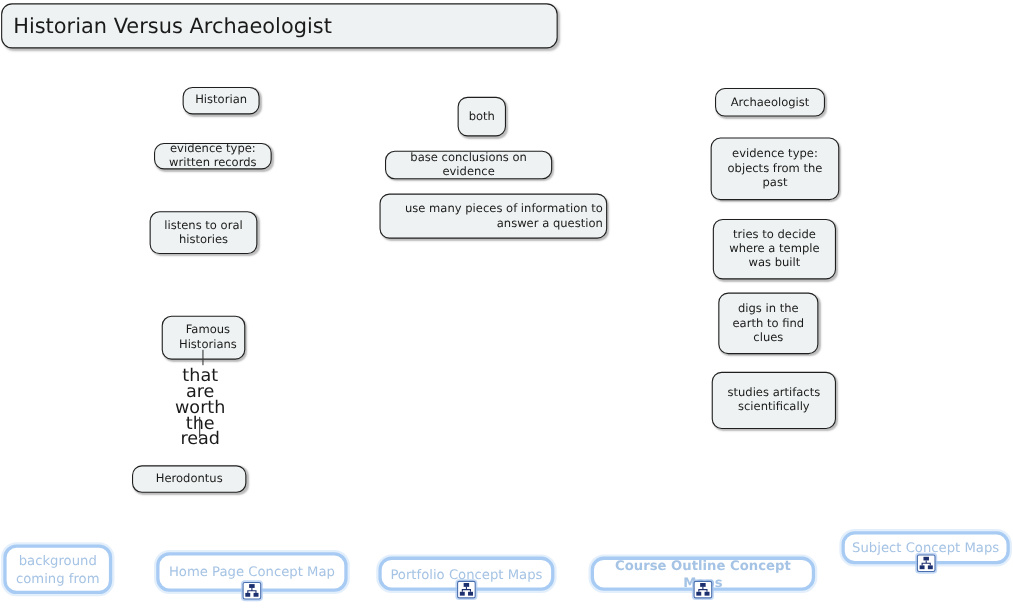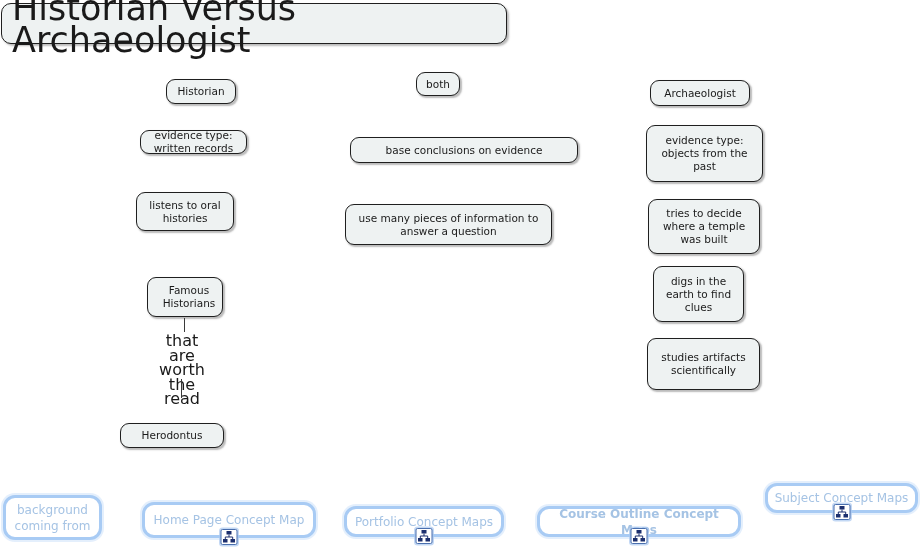--- a/index.html
+++ b/index.html
@@ -36,21 +36,21 @@
     color: var(--node-text);
     background: var(--node-fill);
     border: 1px solid var(--node-border);
     border-radius: 9px;
     box-shadow: 1.5px 1.5px 1.5px rgba(60,60,60,0.35);
     padding: 2px 3px;
   }
   .node.title {
     justify-content: flex-start;
     text-align: left;
-    font-size: 35px;
+    font-size: 19px;
     line-height: 32px;
     padding: 0 10px;
     border-radius: 10px;
     border-width: 1.5px;
     box-shadow: 2px 2px 2px rgba(60,60,60,0.35);
   }
   .linking-phrase {
     position: absolute;
     text-align: center;
     font-size: 16px;
@@ -96,34 +96,34 @@
   }
 </style>
 </head>
 <body>
 
 <div class="canvas">
 
   <div class="node title" style="left:1px; top:3px; width:506px; height:41px;">Historian Versus Archaeologist</div>
 
   <div class="node" style="left:166px; top:79px; width:70px; height:25px;">Historian</div>
-  <div class="node" style="left:416px; top:72px; width:44px; height:24px;">both</div>
+  <div class="node" style="left:416px; top:88px; width:44px; height:36px;">both</div>
   <div class="node" style="left:650px; top:80px; width:100px; height:26px;">Archaeologist</div>
 
   <div class="node" style="left:140px; top:130px; width:107px; height:24px;">evidence type: written records</div>
   <div class="node" style="left:136px; top:192px; width:98px; height:39px;">listens to oral histories</div>
-  <div class="node" style="left:147px; top:277px; width:76px; height:40px;padding-left:11px;">Famous Historians</div>
+  <div class="node" style="left:147px; top:287px; width:76px; height:40px;padding-left:11px;">Famous Historians</div>
 
   <div class="link-line" style="left:184px; top:318px; height:14px;"></div>
   <div class="linking-phrase" style="left:151px; top:334px; width:62px;">that are worth the read</div>
   <div class="link-line" style="left:181px; top:379px; height:19px;"></div>
   <div class="node" style="left:120px; top:399px; width:104px; height:25px;margin-top:24px;">Herodontus</div>
 
-  <div class="node" style="left:350px; top:137px; width:228px; height:26px;">base conclusions on evidence</div>
-  <div class="node" style="left:345px; top:204px; width:207px; height:41px;">use many pieces of information to answer a question</div>
+  <div class="node" style="left:350px; top:137px; width:152px; height:26px;">base conclusions on evidence</div>
+  <div class="node" style="left:345px; top:176px; width:207px; height:41px;text-align:right;">use many pieces of information to answer a question</div>
 
   <div class="node" style="left:646px; top:125px; width:117px; height:57px;">evidence type: objects from the past</div>
   <div class="node" style="left:648px; top:199px; width:112px; height:55px;">tries to decide where a temple was built</div>
   <div class="node" style="left:653px; top:266px; width:91px; height:56px;">digs in the earth to find clues</div>
   <div class="node" style="left:647px; top:338px; width:113px; height:52px;">studies artifacts scientifically</div>
 
   <div class="footer-box" style="left:3px; top:495px; width:99px; height:45px;">
     <span>background coming from</span>
   </div>
 

